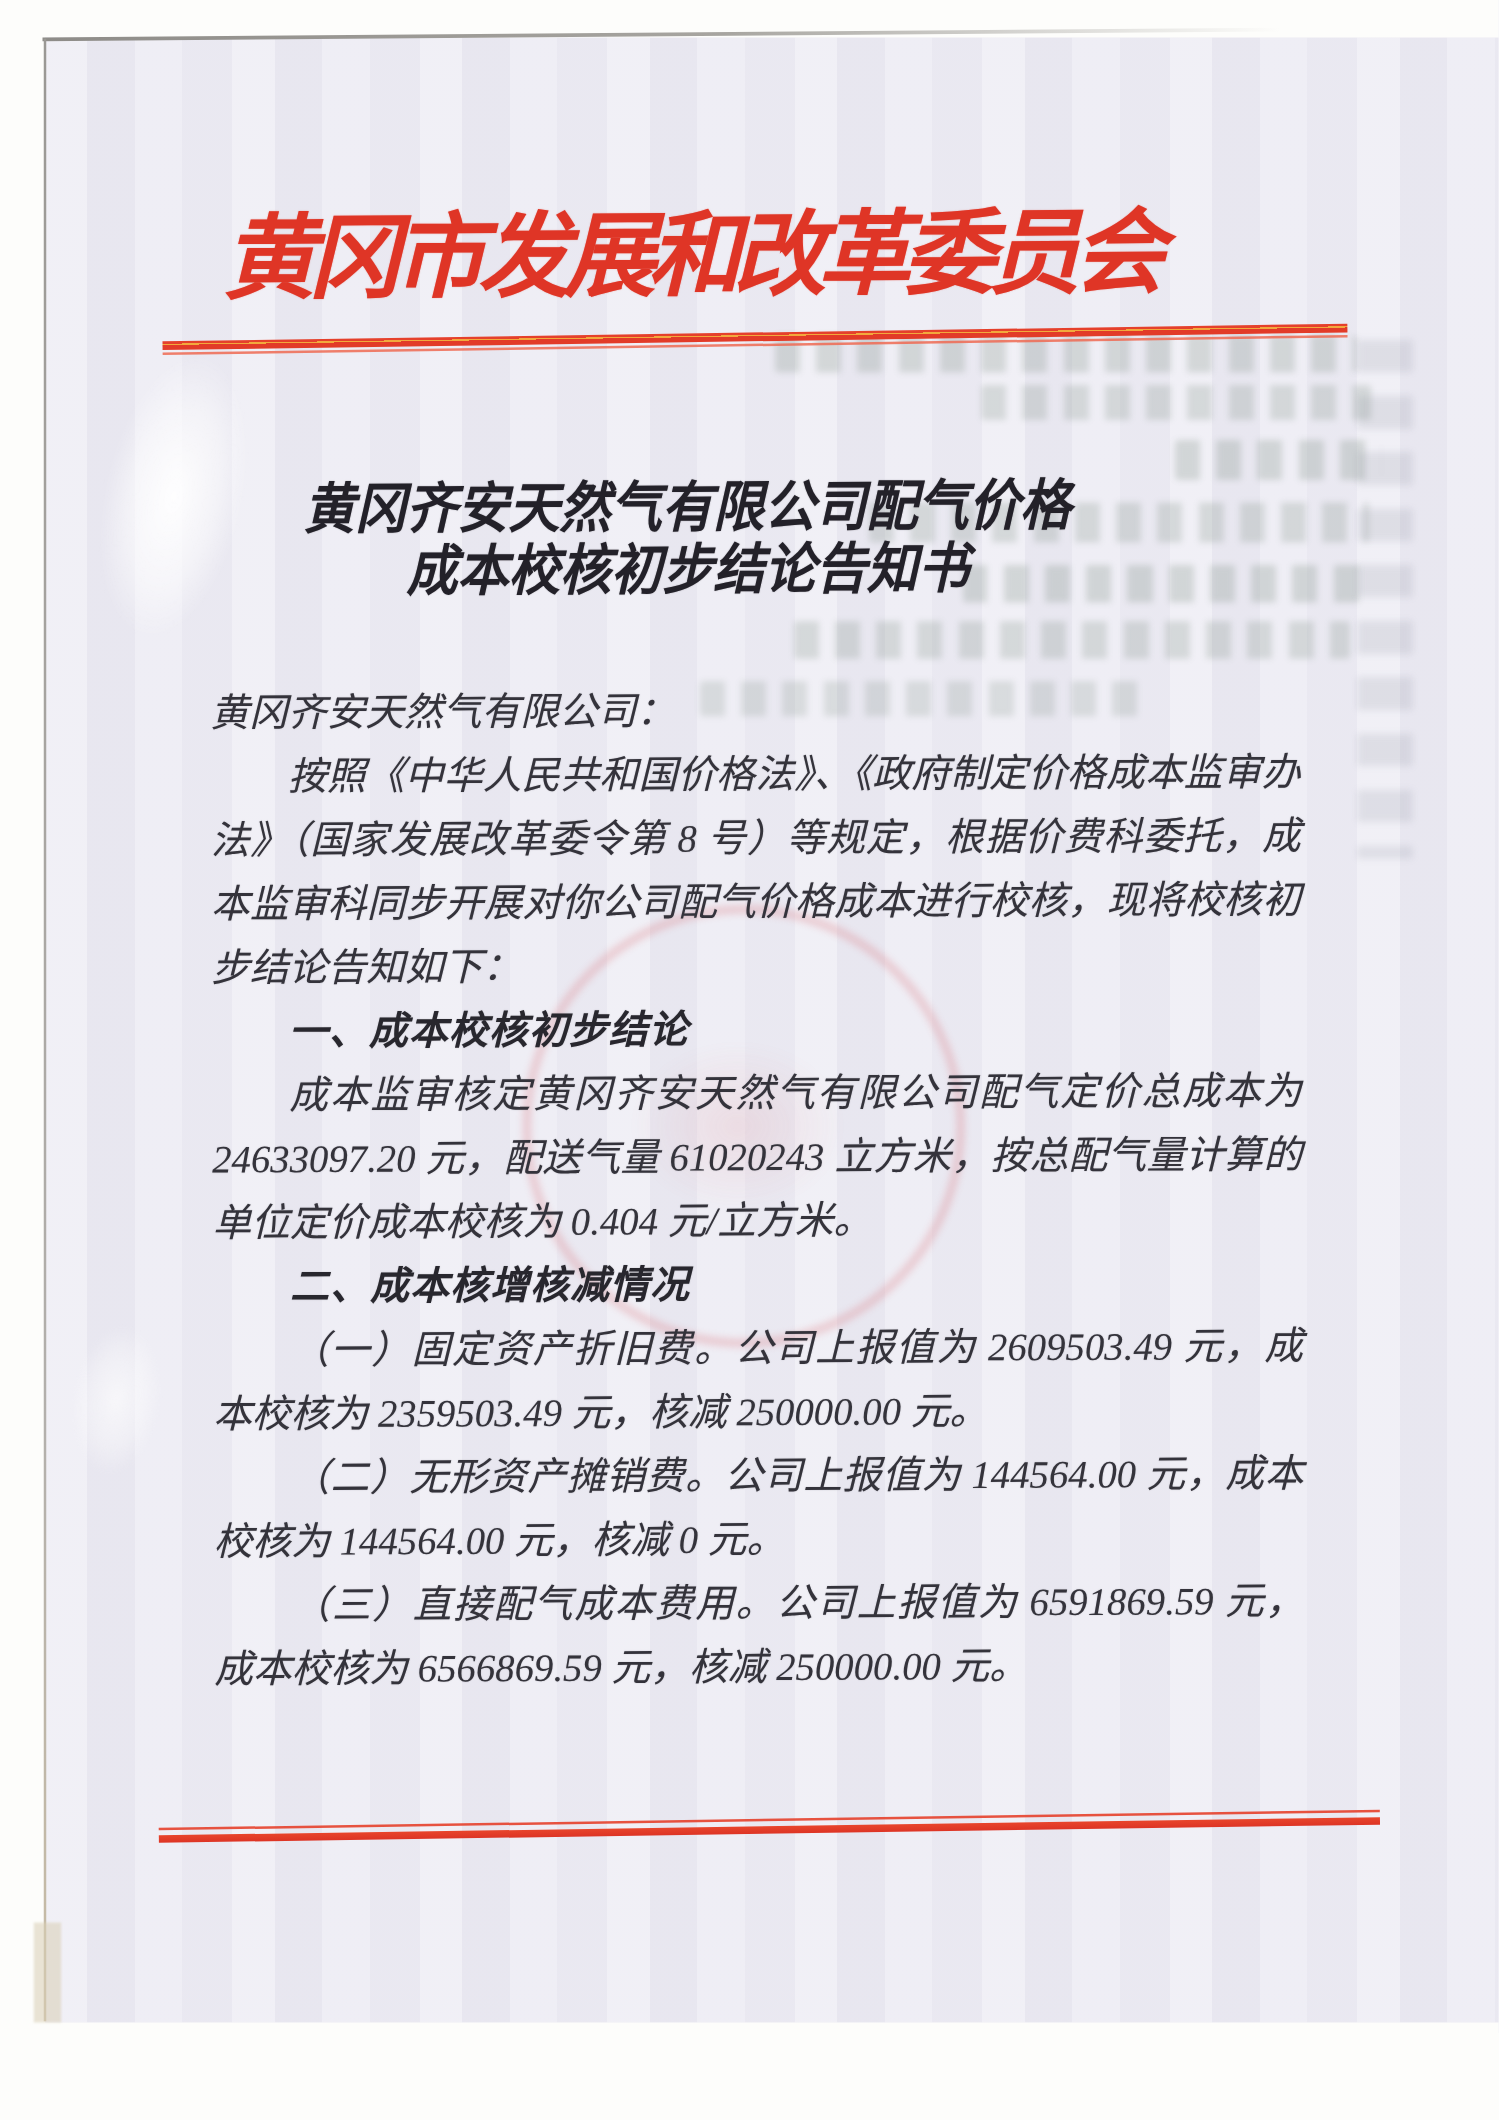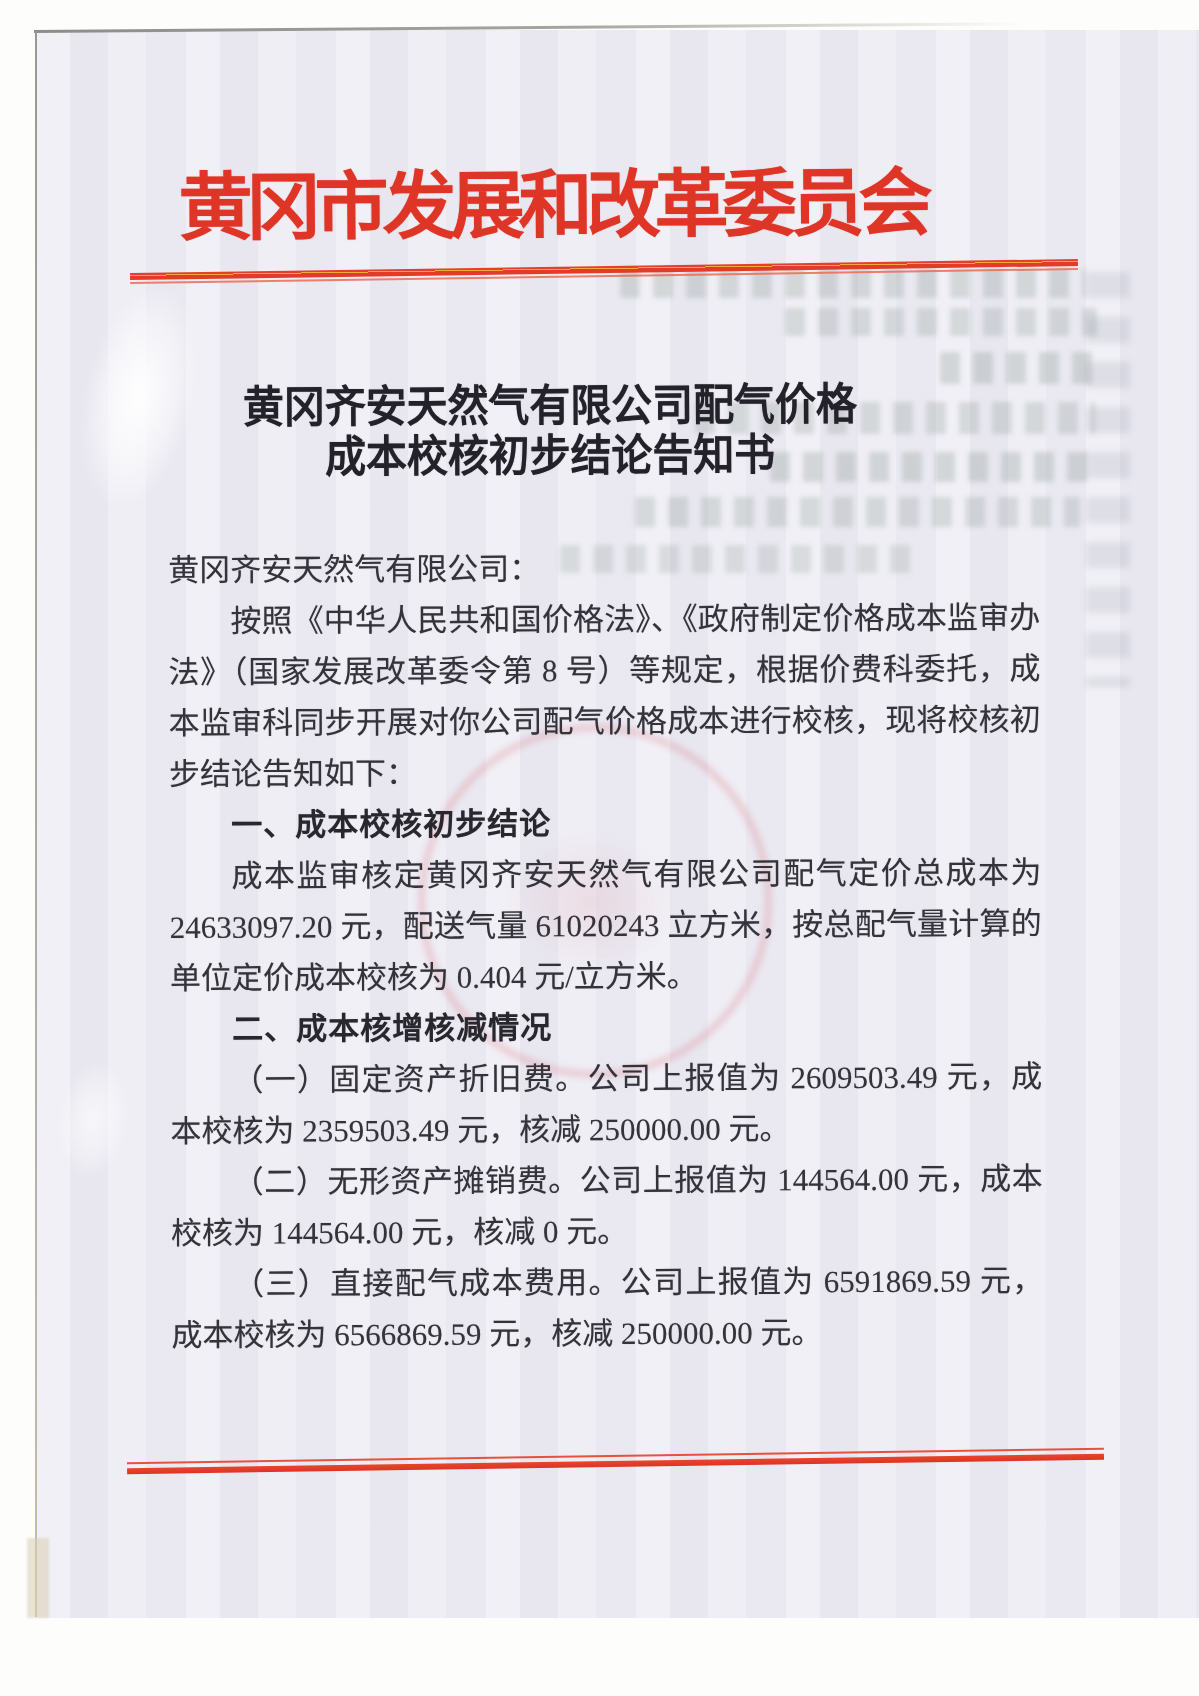--- a/index.html
+++ b/index.html
@@ -3,21 +3,21 @@
 <meta charset="utf-8">
 <style>
   html, body { margin: 0; padding: 0; }
   body {
     width: 1199px; height: 1696px;
     background: #fdfdfb;
     font-family: "Liberation Serif", serif;
     overflow: hidden;
     position: relative;
   }
-  .canvas { position: absolute; inset: 0; }
+  .canvas { position: absolute; inset: 0; font-style: italic; }
 
   
   .paper {
     position: absolute;
     left: 36px; top: 30px;
     width: 1163px; height: 1588px;
     background: #edecf4;
     overflow: hidden;
   }
   .paper-banding {

